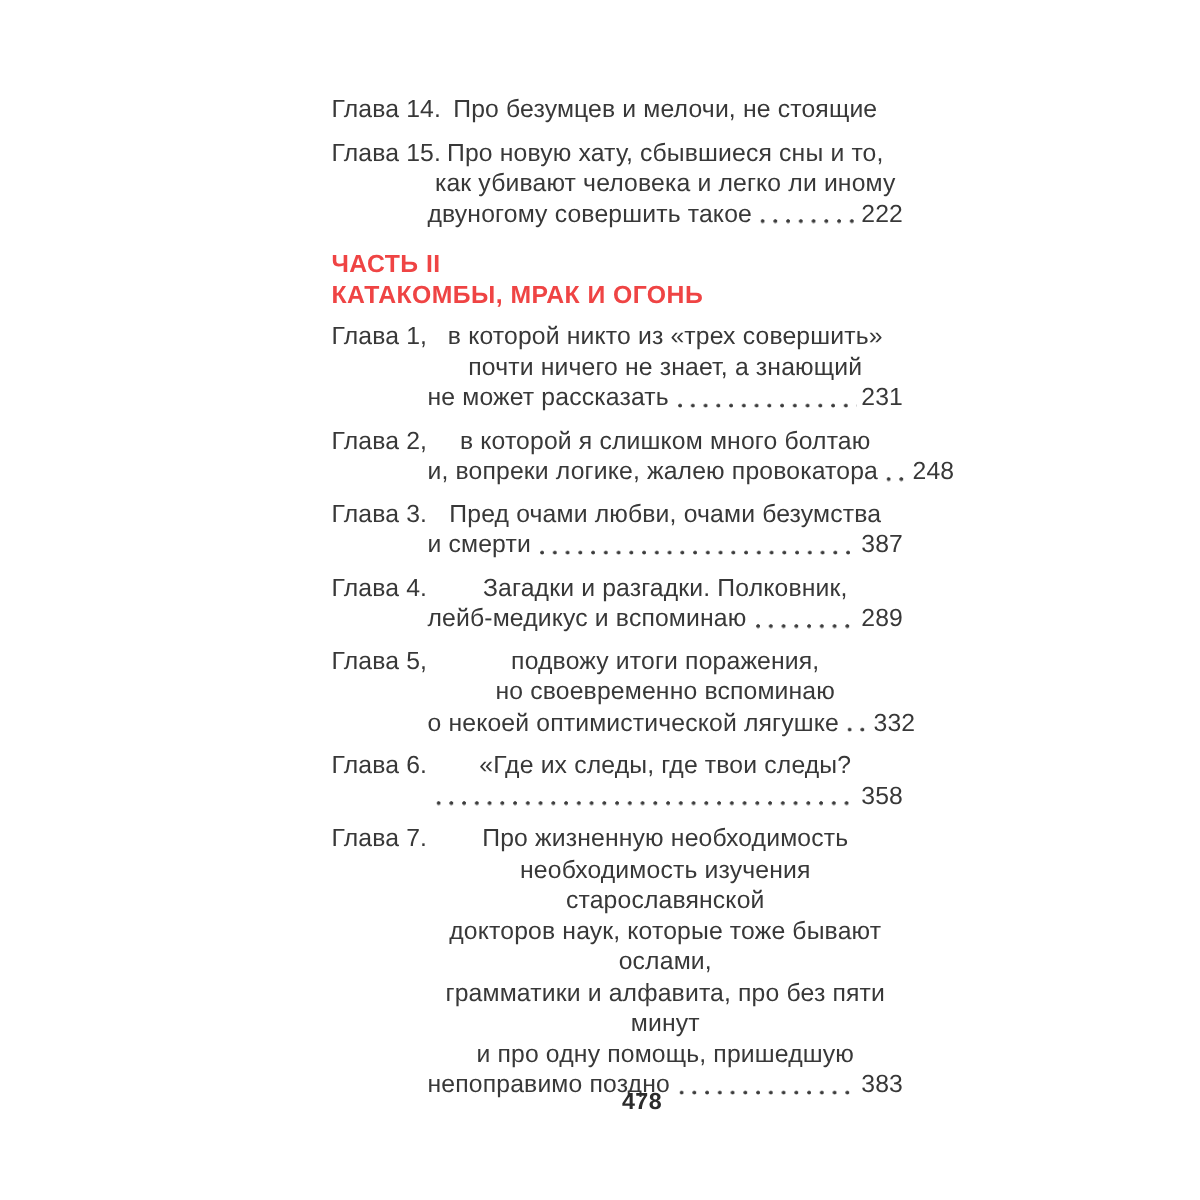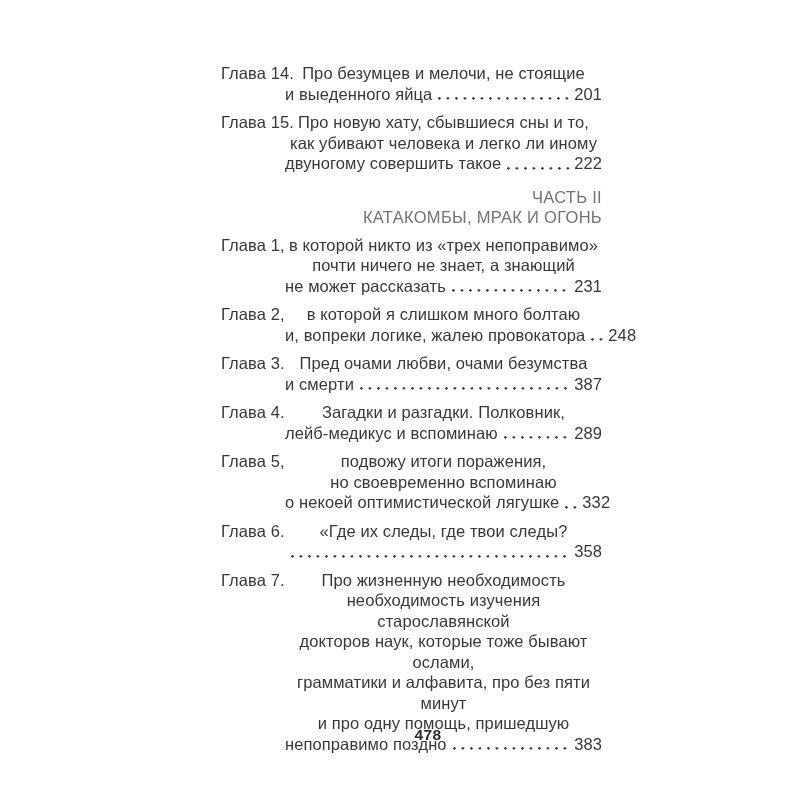--- a/index.html
+++ b/index.html
@@ -44,23 +44,23 @@
     min-width: 14px;
     margin: 0 3px 0 6px;
     align-self: stretch;
     background-image: radial-gradient(circle at 1.4px 1.4px, #3c3c3c 1.05px, rgba(0,0,0,0) 1.45px);
     background-size: 8.5px 3px;
     background-repeat: repeat-x;
     background-position: left bottom 4px;
   }
   .pg { white-space: nowrap; }
   .part-heading {
-    text-align: right;
-    font-weight: normal;
-    color: #737373;
+    text-align: left;
+    font-weight: bold;
+    color: #ef4444;
     margin: 13px 0 7px 0;
     letter-spacing: 0.3px;
   }
   .folio {
     position: absolute;
     left: 0;
     top: 726px;
     width: 800px;
     text-align: center;
     font-size: 15.5px;
@@ -72,25 +72,20 @@
 </style>
 </head>
 <body>
 
 <main class="toc">
   <div>
       <div class="entry">
         <div class="label">Глава 14.</div>
         <div class="entry-body">
           <div class="line">Про безумцев и мелочи, не стоящие</div>
-          <div class="line last">
-            <span class="t">и выеденного яйца</span>
-            <span class="dots"></span>
-            <span class="pg">201</span>
-          </div>
         </div>
       </div>
       <div class="entry">
         <div class="label">Глава 15.</div>
         <div class="entry-body">
           <div class="line">Про новую хату, сбывшиеся сны и то,</div>
           <div class="line">как убивают человека и легко ли иному</div>
           <div class="line last">
             <span class="t">двуногому совершить такое</span>
             <span class="dots"></span>
@@ -98,21 +93,21 @@
           </div>
         </div>
       </div>
       <div class="part-heading">
         <div class="part-title">ЧАСТЬ II</div>
         <div class="part-subtitle">КАТАКОМБЫ, МРАК И ОГОНЬ</div>
       </div>
       <div class="entry">
         <div class="label">Глава 1,</div>
         <div class="entry-body">
-          <div class="line">в которой никто из «трех непоправимо»</div>
+          <div class="line">в которой никто из «трех совершить»</div>
           <div class="line">почти ничего не знает, а знающий</div>
           <div class="line last">
             <span class="t">не может рассказать</span>
             <span class="dots"></span>
             <span class="pg">231</span>
           </div>
         </div>
       </div>
       <div class="entry">
         <div class="label">Глава 2,</div>

